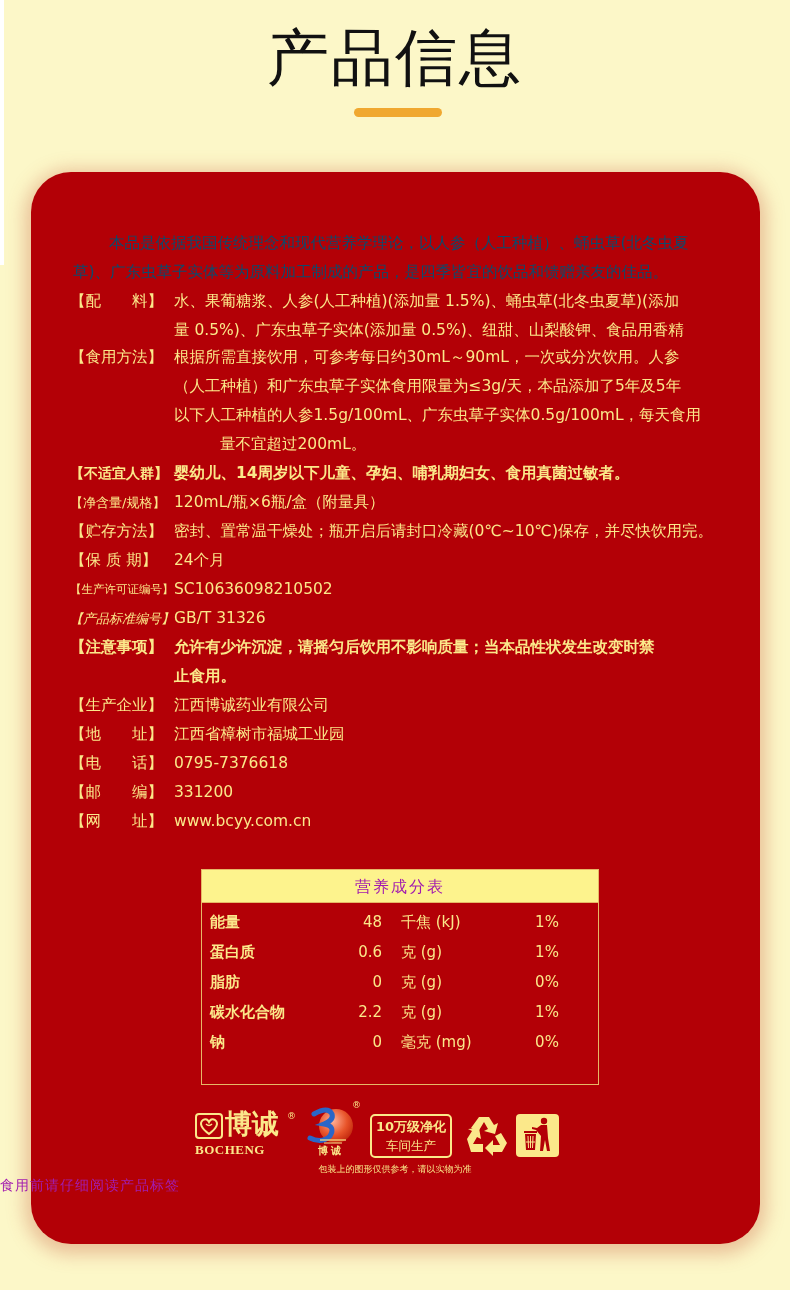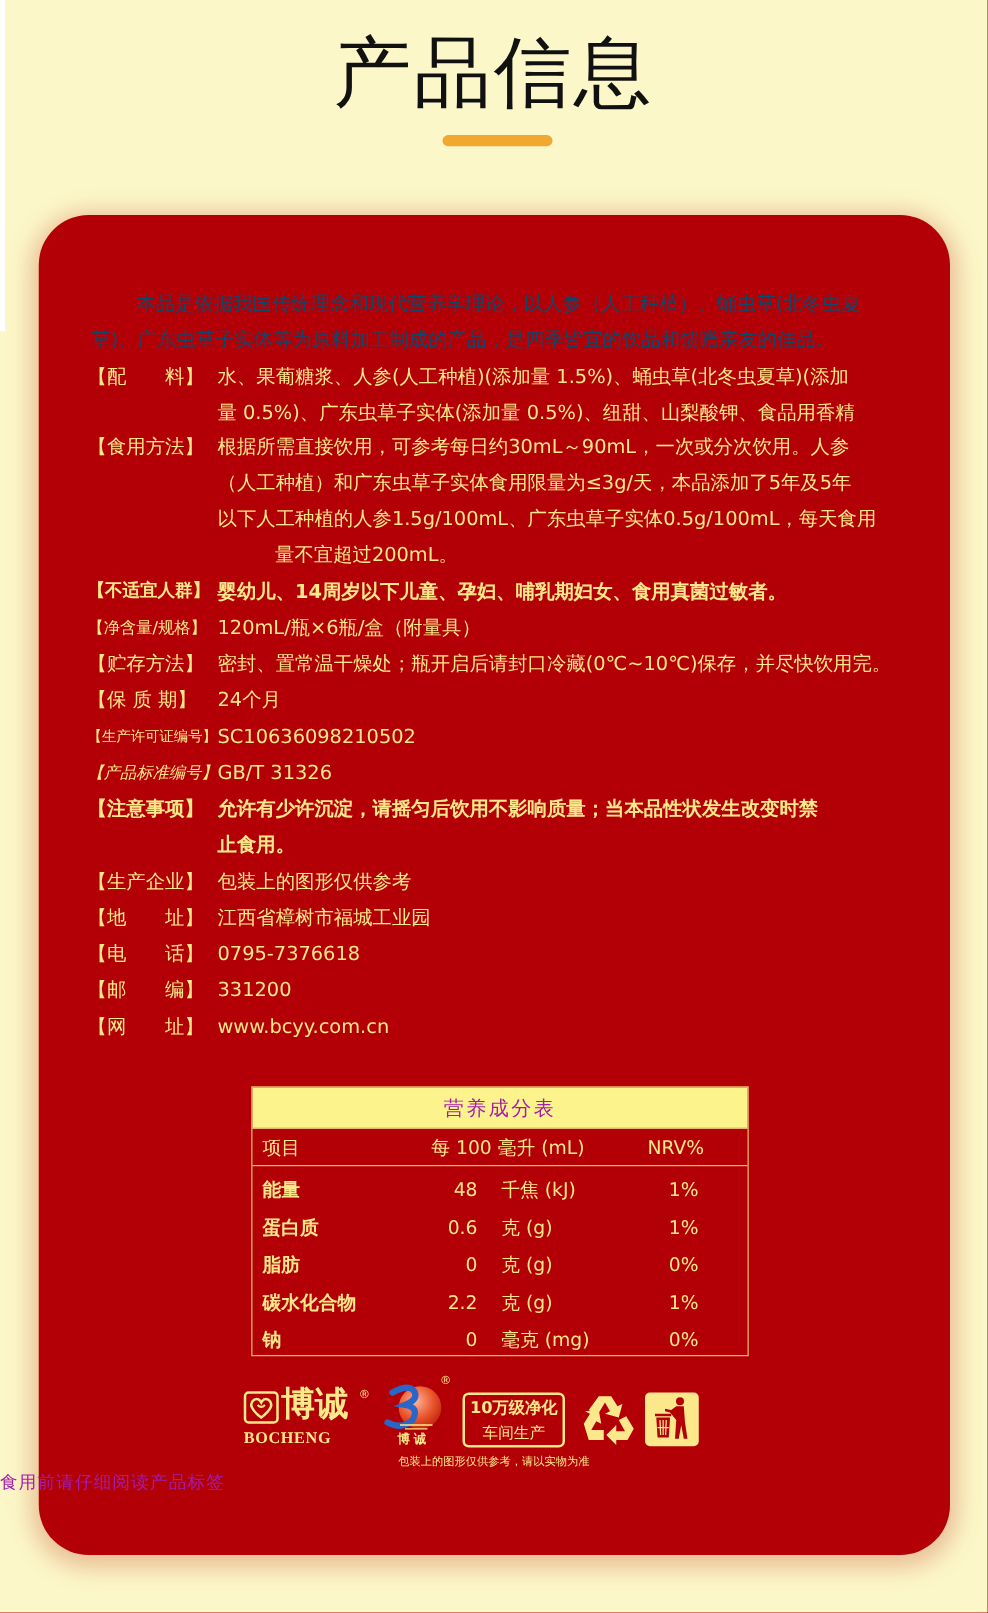--- a/index.html
+++ b/index.html
@@ -142,21 +142,21 @@
 </div>
 
 <div class="row bold" style="top:633px;">
   <span class="lbl">【注意事项】</span>
   <span class="val">允许有少许沉淀，请摇匀后饮用不影响质量；当本品性状发生改变时禁</span>
   <span class="cont" style="top:29px;">止食用。</span>
 </div>
 
 <div class="row" style="top:691px;">
   <span class="lbl">【生产企业】</span>
-  <span class="val">包装上的图形仅供参考</span>
+  <span class="val">江西博诚药业有限公司</span>
 </div>
 
 <div class="row" style="top:720px;">
   <span class="lbl">【地　　址】</span>
   <span class="val">江西省樟树市福城工业园</span>
 </div>
 
 <div class="row" style="top:749px;">
   <span class="lbl">【电　　话】</span>
   <span class="val">0795-7376618</span>
@@ -167,25 +167,20 @@
   <span class="val">331200</span>
 </div>
 
 <div class="row" style="top:807px;">
   <span class="lbl">【网　　址】</span>
   <span class="val">www.bcyy.com.cn</span>
 </div>
 
 <div class="ntable">
   <div class="nt-head">营养成分表</div>
-  <div class="nt-cols">
-    <span style="left:8px;">项目</span>
-    <span style="left:143px;">每 100 毫升 (mL)</span>
-    <span style="left:316px;">NRV%</span>
-  </div>
   <div class="nt-body">
     <div class="nt-row">
       <span class="c-name">能量</span>
       <span class="c-val">48</span>
       <span class="c-unit">千焦 (kJ)</span>
       <span class="c-nrv">1%</span>
     </div>
     <div class="nt-row">
       <span class="c-name">蛋白质</span>
       <span class="c-val">0.6</span>

